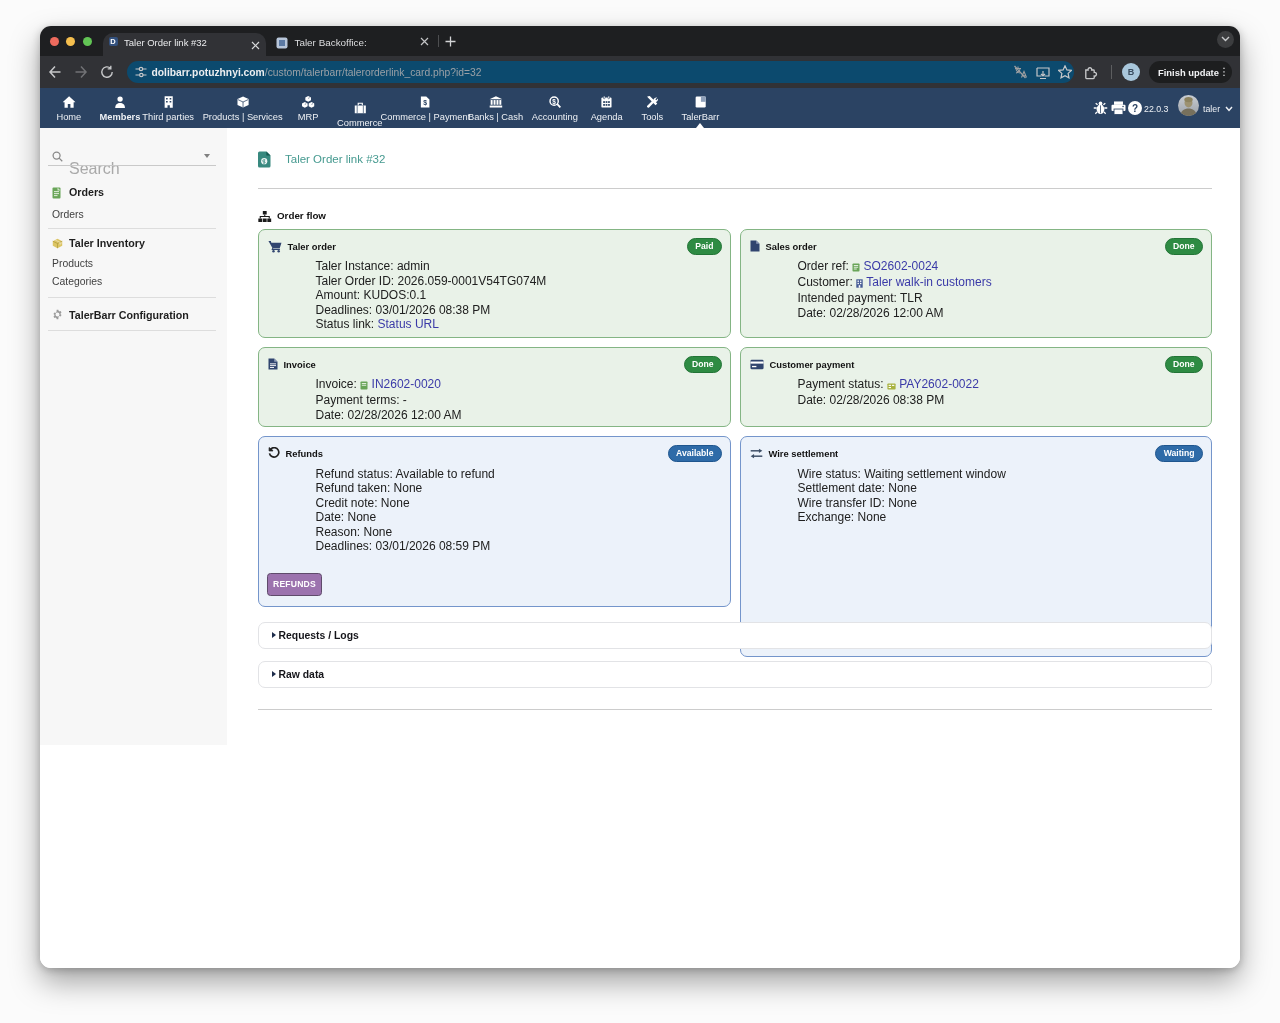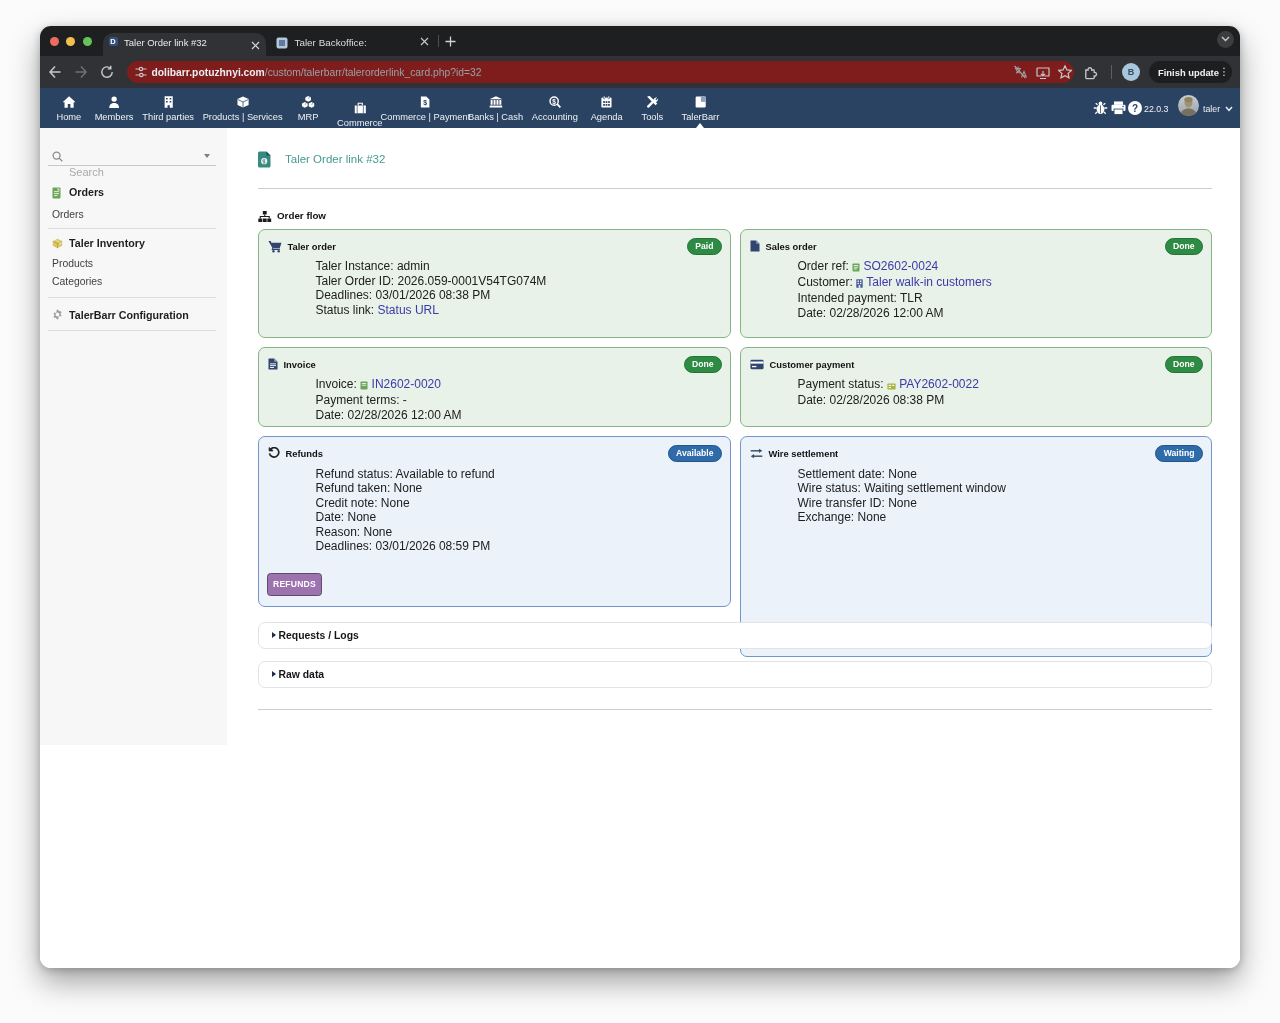--- a/index.html
+++ b/index.html
@@ -10,21 +10,21 @@
 .tabstrip { position:absolute; left:0; top:0; width:1200px; height:30px; background:#1e1f21; }
 .dot { position:absolute; top:11px; width:9px; height:9px; border-radius:50%; }
 .tab { position:absolute; left:62.5px; top:6.5px; width:163px; height:23.5px; border-radius:10px 10px 0 0; background:#313236; color:#eaebed; }
 .tab .fav { position:absolute; left:6px; top:4px; width:9px; height:9px; border-radius:2px; background:#33517e; color:#fff; font-weight:bold; font-size:7.5px; text-align:center; line-height:9.5px; }
 .tab .ttl { position:absolute; left:21.5px; top:4px; font-size:9.5px; line-height:11px; white-space:nowrap; }
 .tab2t { position:absolute; color:#dddee0; font-size:9.9px; top:10.5px; }
 .chev { position:absolute; left:1177px; top:4.5px; width:17px; height:17px; border-radius:50%; background:#3c3d3f; }
 .chev svg { position:absolute; left:4px; top:5px; }
 
 .toolbar { position:absolute; left:0; top:30px; width:1200px; height:32px; background:#313236; }
-.urlpill { position:absolute; left:87px; top:5px; width:947px; height:22px; background:#7f1d1d; border-radius:11px; }
+.urlpill { position:absolute; left:87px; top:5px; width:947px; height:22px; background:#0c4a6e; border-radius:11px; }
 .site { position:absolute; left:24.5px; top:5px; font-size:10.3px; line-height:13px; color:#eceef0; font-weight:bold; white-space:pre; }
 .path { color:#9aa0a6; font-weight:normal; }
 .fpill { position:absolute; left:1109px; top:5px; width:83px; height:22px; background:#1d1e1f; border-radius:11px; color:#f2f3f5; }
 .fpill .t { position:absolute; left:9px; top:5.5px; font-size:9.4px; font-weight:bold; }
 .fpill .d { position:absolute; left:70px; top:4.5px; font-size:10px; letter-spacing:0; }
 .avB { position:absolute; left:1082px; top:7px; width:18px; height:18px; border-radius:50%; background:#a9c7dc; color:#394b5e; font-size:9px; font-weight:bold; text-align:center; line-height:18px; }
 .vsep { position:absolute; left:1071px; top:9px; width:1px; height:14px; background:#5d5e60; }
 
 .navbar { position:absolute; left:0; top:62px; width:1200px; height:40px; background:#2b4363; }
 .nav-item { position:absolute; top:0; height:40px; transform:translateX(-50%); display:flex; flex-direction:column; align-items:center; color:#eef1f5; }
@@ -136,21 +136,21 @@
 
   <div class="navbar" id="nav">
     <div class="nav-item" style="left:28.9px;">
         <span class="ic">
           <svg width="13" height="12" viewBox="0 0 16 14">
             <path fill="#fff" d="M8 0 L16 7.2 H13.6 V14 H9.6 V9.4 H6.4 V14 H2.4 V7.2 H0 Z"></path>
           </svg>
         </span>
         <span class="lb">Home</span>
       </div>
-    <div class="nav-item" style="left:74px;">
+    <div class="nav-item" style="left:80px;font-weight:bold;">
         <span class="ic">
           <svg width="11" height="12" viewBox="0 0 14 15">
             <circle cx="7" cy="3.8" r="3.4" fill="#fff"></circle>
             <path fill="#fff" d="M0.8 15 C0.8 10.6 3.5 8.8 7 8.8 C10.5 8.8 13.2 10.6 13.2 15 Z"></path>
           </svg>
         </span>
         <span class="lb">Members</span>
       </div>
     <div class="nav-item" style="left:128.2px;">
         <span class="ic">
@@ -293,21 +293,21 @@
         <path d="M1 1 L4 4.4 L7 1" stroke="#eef1f5" stroke-width="1.5" fill="none"></path>
       </svg>
   </div>
 
   <div class="content">
     <div class="sidebar" id="sidebar">
       <svg class="abs" style="left:12px;top:22.5px;" width="11" height="11" viewBox="0 0 12 12">
           <circle cx="5" cy="5" r="3.8" fill="none" stroke="#8a8a8a" stroke-width="1.4"></circle>
           <path d="M7.8 7.8 L11.2 11.2" stroke="#8a8a8a" stroke-width="1.4"></path>
         </svg>
-      <div class="sb-t" style="left:29px;top:38px;font-size:11px;color:#a9a9a9;">Search</div>
+      <div class="sb-t" style="left:29px;top:32px;font-size:16px;color:#a9a9a9;">Search</div>
       <div class="abs" style="left:164px;top:26px;width:0;height:0;border-left:3.5px solid transparent;border-right:3.5px solid transparent;border-top:4.5px solid #808080;"></div>
       <div class="sb-hr" style="top:37.3px;border-color:#c9c9c9;"></div>
       <svg class="abs" style="left:11.5px;top:59px;" width="9" height="12" viewBox="0 0 9 12">
           <rect x="0.5" y="0.5" width="8" height="11" rx="1" fill="#69a558"></rect>
           <path d="M5.5 0.5 L8.5 3.5 H5.5 Z" fill="#cfe3c8"></path>
           <rect x="2" y="4.2" width="5" height="0.9" fill="#eef5ea"></rect>
           <rect x="2" y="6.2" width="5" height="0.9" fill="#eef5ea"></rect>
           <rect x="2" y="8.2" width="3.5" height="0.9" fill="#eef5ea"></rect>
         </svg>
       <div class="sb-t" style="left:29px;top:58px;font-size:10.7px;font-weight:bold;color:#1e1e1e;">Orders</div>
@@ -351,20 +351,21 @@
         <div class="chead"><svg width="14" height="13" viewBox="0 0 16 14">
               <path d="M0.5 0.6 H3.3 L3.8 2.6 H15.4 L13.4 8.9 H5.2 Z" fill="#31456f"></path>
               <path d="M5.4 8.9 L4.9 10.3 H13.6" stroke="#31456f" stroke-width="1.3" fill="none"></path>
               <circle cx="6.3" cy="12.4" r="1.4" fill="#31456f"></circle>
               <circle cx="12.2" cy="12.4" r="1.4" fill="#31456f"></circle>
             </svg>Taler order</div>
         <div class="badge g">Paid</div>
         <div class="cbody">
           <div class="cline">Taler Instance: admin</div>
           <div class="cline">Taler Order ID: 2026.059-0001V54TG074M</div>
+          <div class="cline">Amount: KUDOS:0.1</div>
           <div class="cline">Deadlines: 03/01/2026 08:38 PM</div>
           <div class="cline">Status link: <a class="dlink" href="#s">Status URL</a></div>
         </div>
       </div>
       <div class="card green" style="left:513px;top:101px;width:472px;height:109px;">
         <div class="chead"><svg width="10" height="12" viewBox="0 0 10 12">
               <path d="M0.5 0.5 H6.2 L9.5 3.8 V11.5 H0.5 Z" fill="#31456f"></path>
               <path d="M6.2 0.5 L9.5 3.8 H6.2 Z" fill="#8c9ab5"></path>
             </svg>Sales order</div>
         <div class="badge g">Done</div>
@@ -443,22 +444,22 @@
       </div>
       <div class="card blue" style="left:513px;top:308px;width:472px;height:221px;">
         <div class="chead"><svg width="13" height="11" viewBox="0 0 15 12">
               <path d="M0.8 2.9 H11" stroke="#3d4f66" stroke-width="1.7"></path>
               <path d="M10.3 0.4 L14.2 2.9 L10.3 5.4 Z" fill="#3d4f66"></path>
               <path d="M4 9.1 H14.2" stroke="#3d4f66" stroke-width="1.7"></path>
               <path d="M4.7 6.6 L0.8 9.1 L4.7 11.6 Z" fill="#3d4f66"></path>
             </svg>Wire settlement</div>
         <div class="badge b">Waiting</div>
         <div class="cbody" style="top:30px;">
+          <div class="cline">Wire status: Waiting settlement window</div>
           <div class="cline">Settlement date: None</div>
-          <div class="cline">Wire status: Waiting settlement window</div>
           <div class="cline">Wire transfer ID: None</div>
           <div class="cline">Exchange: None</div>
         </div>
       </div>
       <div class="acc" style="top:494px;">
           <div class="tri"></div>
           <div class="tx">Requests / Logs</div>
         </div>
       <div class="acc" style="top:533px;">
           <div class="tri"></div>

